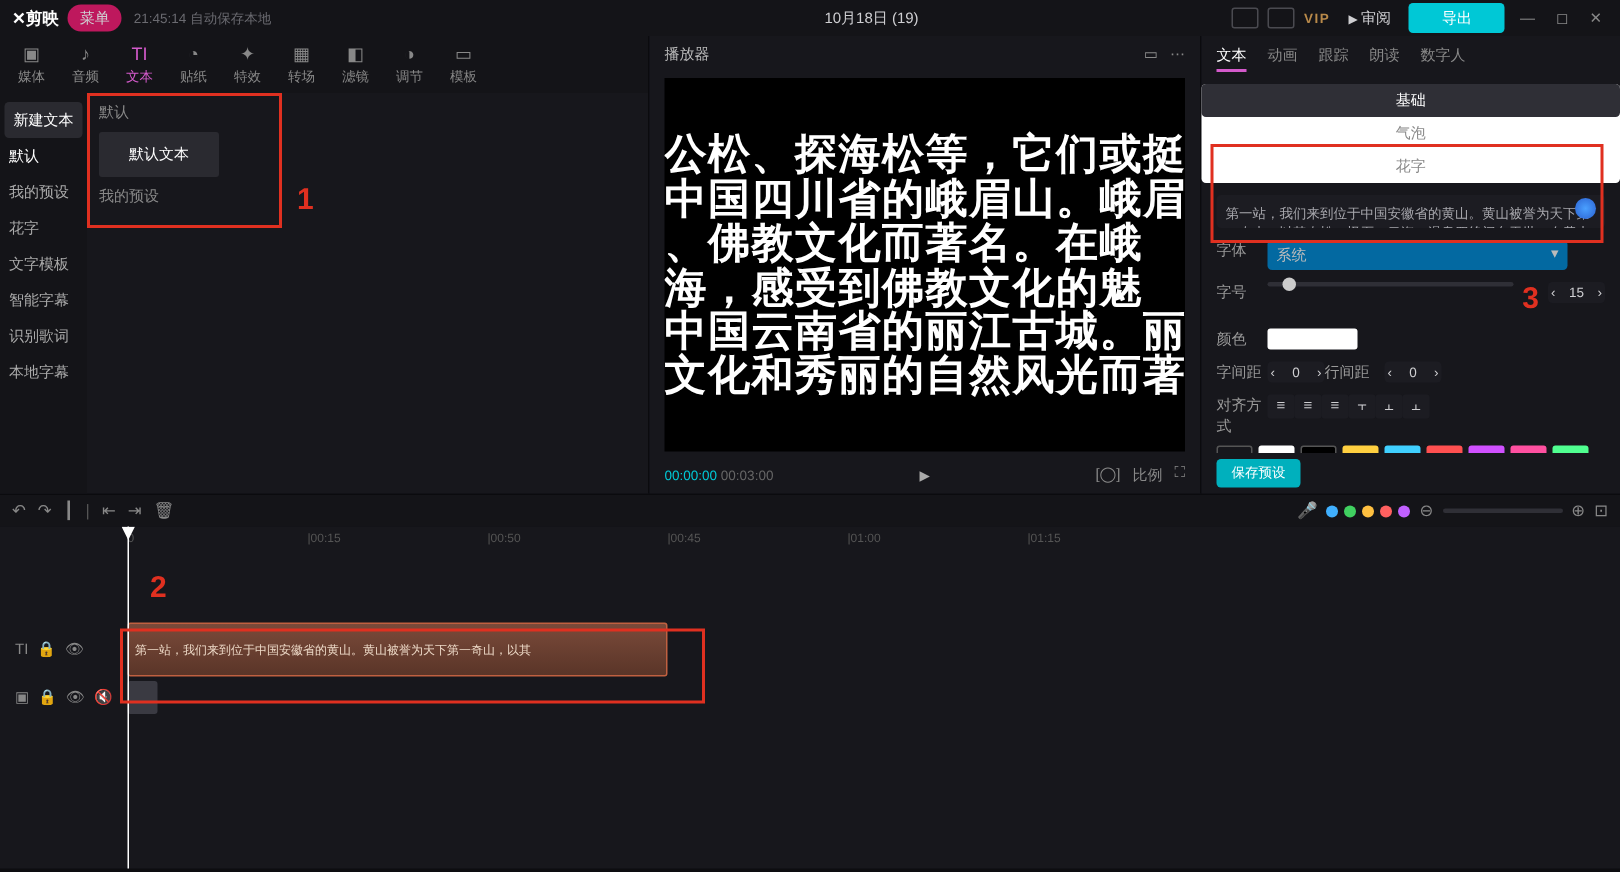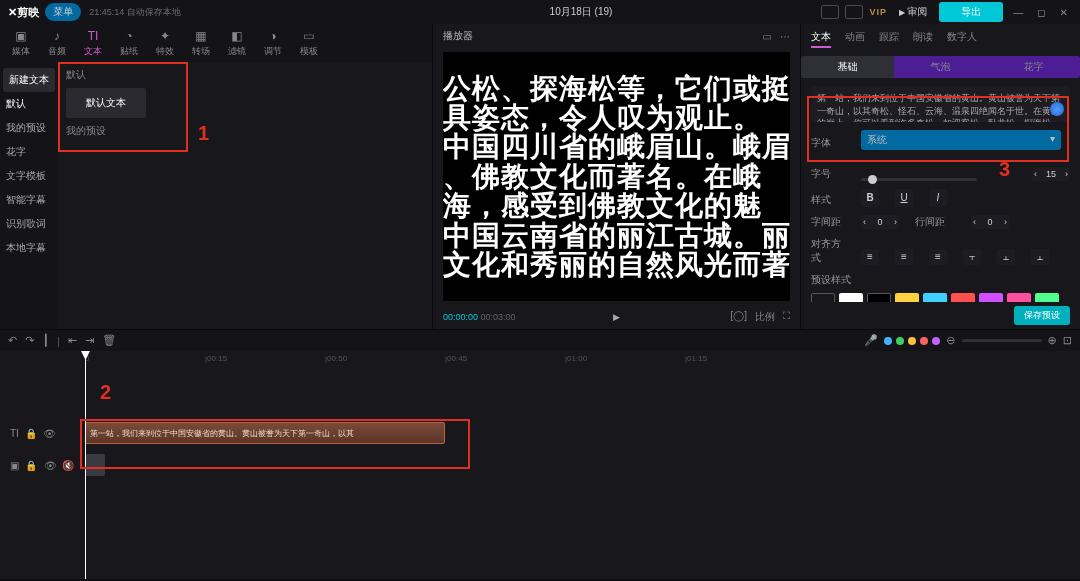--- a/index.html
+++ b/index.html
@@ -1,19 +1,19 @@
 <!DOCTYPE html>
 <html><head>
 <meta charset="utf-8">
 <style>
   * { margin:0; padding:0; box-sizing:border-box; font-family:"Microsoft YaHei",sans-serif; }
   body { background:#0d0d10; color:#cfcfd2; width:1080px; height:581px; overflow:hidden; font-size:11px; }
   .top-bar { height:24px; background:#141418; display:flex; align-items:center; padding:0 8px; position:relative; }
   .logo { color:#fff; font-weight:bold; font-size:11px; margin-right:6px; }
-  .pill { background:#0369a1; border-radius:10px; padding:2px 8px; font-size:10px; margin-right:8px; }
+  .pill { background:#be185d; border-radius:10px; padding:2px 8px; font-size:10px; margin-right:8px; }
   .auto-save { color:#6a6a70; font-size:9px; }
   .title-center { position:absolute; left:50%; transform:translateX(-50%); color:#cfcfd2; font-size:10px;margin-left:41px; }
   .top-right { margin-left:auto; display:flex; align-items:center; gap:6px; }
   .icon-box { width:18px; height:14px; border:1px solid #4a4a50; border-radius:2px; }
   .vip { color:#b98a4a; font-size:9px; font-weight:bold; letter-spacing:1px; }
   .review { color:#cfcfd2; font-size:10px; padding:2px 6px; border-radius:3px; }
   .review:before { content:"▶ "; font-size:8px; }
   .export { background:#00c8d6; color:#fff; font-size:10px; padding:3px 22px; border-radius:3px; }
   .win-ctrl { color:#888; font-size:10px; padding:0 4px; }
   
@@ -44,56 +44,56 @@
   .player-foot { height:24px; display:flex; align-items:center; padding:0 10px; font-size:9px; color:#00c8d6; }
   .time-dur { color:#666; }
   .play-controls { position:absolute; left:50%; transform:translateX(-50%); color:#aaa; display:flex; gap:10px; }
   .player-foot { position:relative; }
   .pf-right { margin-left:auto; display:flex; gap:8px; color:#888; font-size:10px; }
   
   .panel-right { flex:1; background:#17171c; display:flex; flex-direction:column; }
   .insp-tabs { display:flex; gap:14px; padding:6px 10px 4px; font-size:10px; }
   .insp-tab { color:#888; cursor:pointer; }
   .insp-tab.active { color:#fff; border-bottom:2px solid #d45acb; padding-bottom:2px; }
-  .seg-row { display:flex; margin:4px 0; background:#4c1d95; border-radius:3px; }
+  .seg-row { display:flex; margin:4px 0; background:#ffffff; border-radius:3px;flex-direction:column; }
   .seg { flex:1; text-align:center; font-size:10px; padding:4px; color:#888; cursor:pointer; }
   .seg.active { background:#2f2f36; color:#fff; border-radius:3px; }
   .text-content-box { margin:4px 10px; background:#1c1c22; border-radius:3px; padding:6px; font-size:9px; line-height:1.4; color:#a8a8ae; height:56px; overflow:hidden; position:relative; }
   .ai-dot { position:absolute; right:6px; bottom:6px; width:14px; height:14px; border-radius:50%; background:radial-gradient(circle,#4aa0ff,#2a60d0); }
   .red-box-3 { position:absolute; border:2px solid #e03020; pointer-events:none; }
-  .prop-row { display:flex; align-items:flex-end; padding:4px 10px; font-size:10px; gap:16px; }
+  .prop-row { display:flex; align-items:flex-start; padding:4px 10px; font-size:10px; gap:0; }
   .prop-label { width:34px; color:#999; }
   .select-box { flex:1; background:#0369a1; border-radius:3px; padding:3px 6px; color:#bbb; display:flex; justify-content:space-between; max-width:200px; }
   .slider-fake { flex:1; height:3px; background:#2f2f36; border-radius:2px; position:relative; }
   .slider-thumb { position:absolute; left:6%; top:-3px; width:9px; height:9px; background:#ccc; border-radius:50%; }
   .num-box { width:38px; background:#1c1c22; text-align:center; padding:2px; border-radius:3px; font-size:9px; display:flex; justify-content:space-between; align-items:center; }
   .style-btn { width:18px; height:18px; background:#1c1c22; display:flex; align-items:center; justify-content:center; border-radius:2px; font-size:10px; cursor:pointer; }
   .color-swatch { width:60px; height:14px; background:#fff; border-radius:2px; }
   .marker-3 { position:absolute; color:#e03020; font-size:20px; font-weight:bold; }
   .align-box { width:18px; height:16px; background:#1c1c22; border-radius:2px; display:flex; align-items:center; justify-content:center; }
   .preset-styles { display:flex; gap:4px; padding:2px 10px; overflow:hidden; }
   .preset-sw { width:24px; height:14px; border-radius:2px; }
-  .save-preset-row { display:flex; justify-content:flex-end; padding:4px 10px; }
+  .save-preset-row { display:flex; padding:4px 10px; }
   .save-preset { background:#00b0bd; color:#fff; font-size:9px; padding:3px 10px; border-radius:3px; cursor:pointer; }
   
   .timeline-bar { height:22px; background:#141418; display:flex; align-items:center; padding:0 8px; gap:8px; color:#888; font-size:11px; border-top:1px solid #0b0b0e; }
   .tb-right { margin-left:auto; display:flex; gap:6px; align-items:center; }
   .zoom-track { width:80px; height:3px; background:#2f2f36; border-radius:2px; }
   .colored-dots { display:flex; gap:4px; }
   .dot-sm { width:8px; height:8px; border-radius:50%; }
   
   .timeline { flex:1; background:#17171c; position:relative; height:228px; }
   .ruler { height:18px; position:relative; margin-left:85px; color:#555; font-size:8px; }
   .ruler-tick { position:absolute; top:3px; }
   .playhead { position:absolute; left:85px; top:0; bottom:0; width:1px; background:#fff; }
   .playhead:before { content:""; position:absolute; top:0; left:-4px; width:9px; height:9px; background:#fff; clip-path:polygon(0 0,100% 0,50% 100%); }
   .tl-row { height:28px; display:flex; align-items:center; margin-top:4px; }
   .tl-gutter { width:85px; display:flex; align-items:center; justify-content:flex-start; gap:6px; padding-left:10px; color:#888; font-size:9px; }
   .tl-gutter .gi { font-size:10px; }
-  .clip-text { height:22px; background:linear-gradient(#7a4a3a,#5a3528); border:1px solid #c06040; border-radius:2px; font-size:8px; color:#eedac8; padding:0 4px; display:flex; align-items:center; overflow:hidden; white-space:nowrap; }
+  .clip-text { height:36px; background:linear-gradient(#7a4a3a,#5a3528); border:1px solid #c06040; border-radius:2px; font-size:8px; color:#eedac8; padding:0 4px; display:flex; align-items:center; overflow:hidden; white-space:nowrap; }
   .clip-media { height:22px; width:20px; background:#3a3a42; border-radius:2px; }
   .red-box-2 { position:absolute; border:2px solid #e03020; pointer-events:none; }
   .marker-2 { position:absolute; color:#e03020; font-size:20px; font-weight:bold; }
 </style>
 </head>
 <body>
 
 <div class="top-bar">
   <span class="logo">✕剪映</span>
   <span class="pill">菜单</span>
@@ -178,21 +178,20 @@
   <div class="panel-center">
     <div class="player-head">
       <span>播放器</span>
       <div class="player-head-right">
         <span>▭</span>
         <span>⋯</span>
       </div>
     </div>
     <div class="preview">
       <div class="preview-line">公松、探海松等，它们或挺</div>
-      <div class="preview-line">具姿态，令人叹为观止。</div>
       <div class="preview-line">中国四川省的峨眉山。峨眉</div>
       <div class="preview-line">、佛教文化而著名。在峨</div>
       <div class="preview-line">海，感受到佛教文化的魅</div>
       <div class="preview-line">中国云南省的丽江古城。丽</div>
       <div class="preview-line">文化和秀丽的自然风光而著</div>
     </div>
     <div class="player-foot">
       <span>00:00:00</span>&nbsp;
       <span class="time-dur">00:03:00</span>
       <div class="play-controls">
@@ -238,30 +237,22 @@
           <div class="slider-thumb"></div>
         </div>
       <span class="marker-3" style="position:static;margin:0 6px;">3</span>
       <div class="num-box">
           <span>‹</span>
           <span>15</span>
           <span>›</span>
         </div>
     </div>
     <div class="prop-row">
-      <span class="prop-label">样式</span>
-      <div class="style-btn">
-          <b>B</b>
-        </div>
-      <div class="style-btn">
-          <u>U</u>
-        </div>
-      <div class="style-btn">
-          <i>I</i>
-        </div>
+      <span class="prop-label">颜色</span>
+      <div class="color-swatch"></div>
     </div>
     <div class="prop-row">
       <span class="prop-label">字间距</span>
       <div class="num-box">
           <span>‹</span>
           <span>0</span>
           <span>›</span>
         </div>
       <span class="prop-label" style="width:40px;">行间距</span>
       <div class="num-box">
@@ -272,23 +263,20 @@
     </div>
     <div class="prop-row">
       <span class="prop-label">对齐方式</span>
       <div class="align-box">≡</div>
       <div class="align-box">≡</div>
       <div class="align-box">≡</div>
       <div class="align-box">⫟</div>
       <div class="align-box">⫠</div>
       <div class="align-box">⫠</div>
     </div>
-    <div class="prop-row">
-        <span class="prop-label" style="width:60px;">预设样式</span>
-      </div>
     <div class="preset-styles">
       <div class="preset-sw" style="border:1px solid #555"></div>
       <div class="preset-sw" style="background:#fff"></div>
       <div class="preset-sw" style="background:#000;border:1px solid #555"></div>
       <div class="preset-sw" style="background:#ffd040"></div>
       <div class="preset-sw" style="background:#40d0ff"></div>
       <div class="preset-sw" style="background:#ff5050"></div>
       <div class="preset-sw" style="background:#d050ff"></div>
       <div class="preset-sw" style="background:#ff50a0"></div>
       <div class="preset-sw" style="background:#50ff90"></div>

